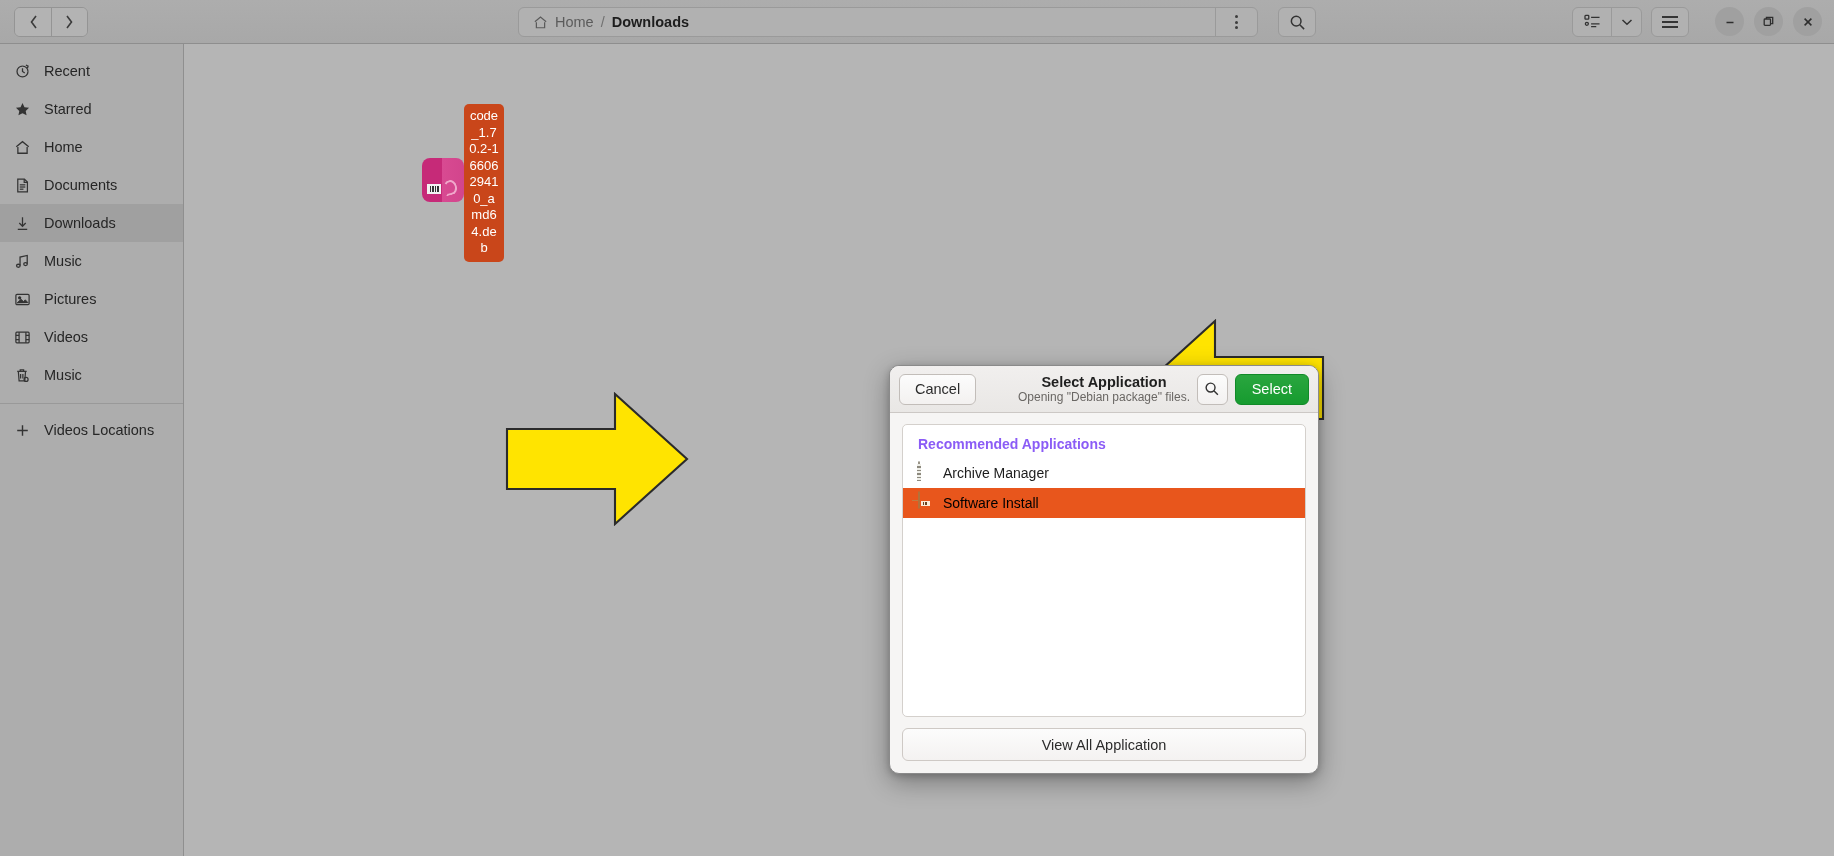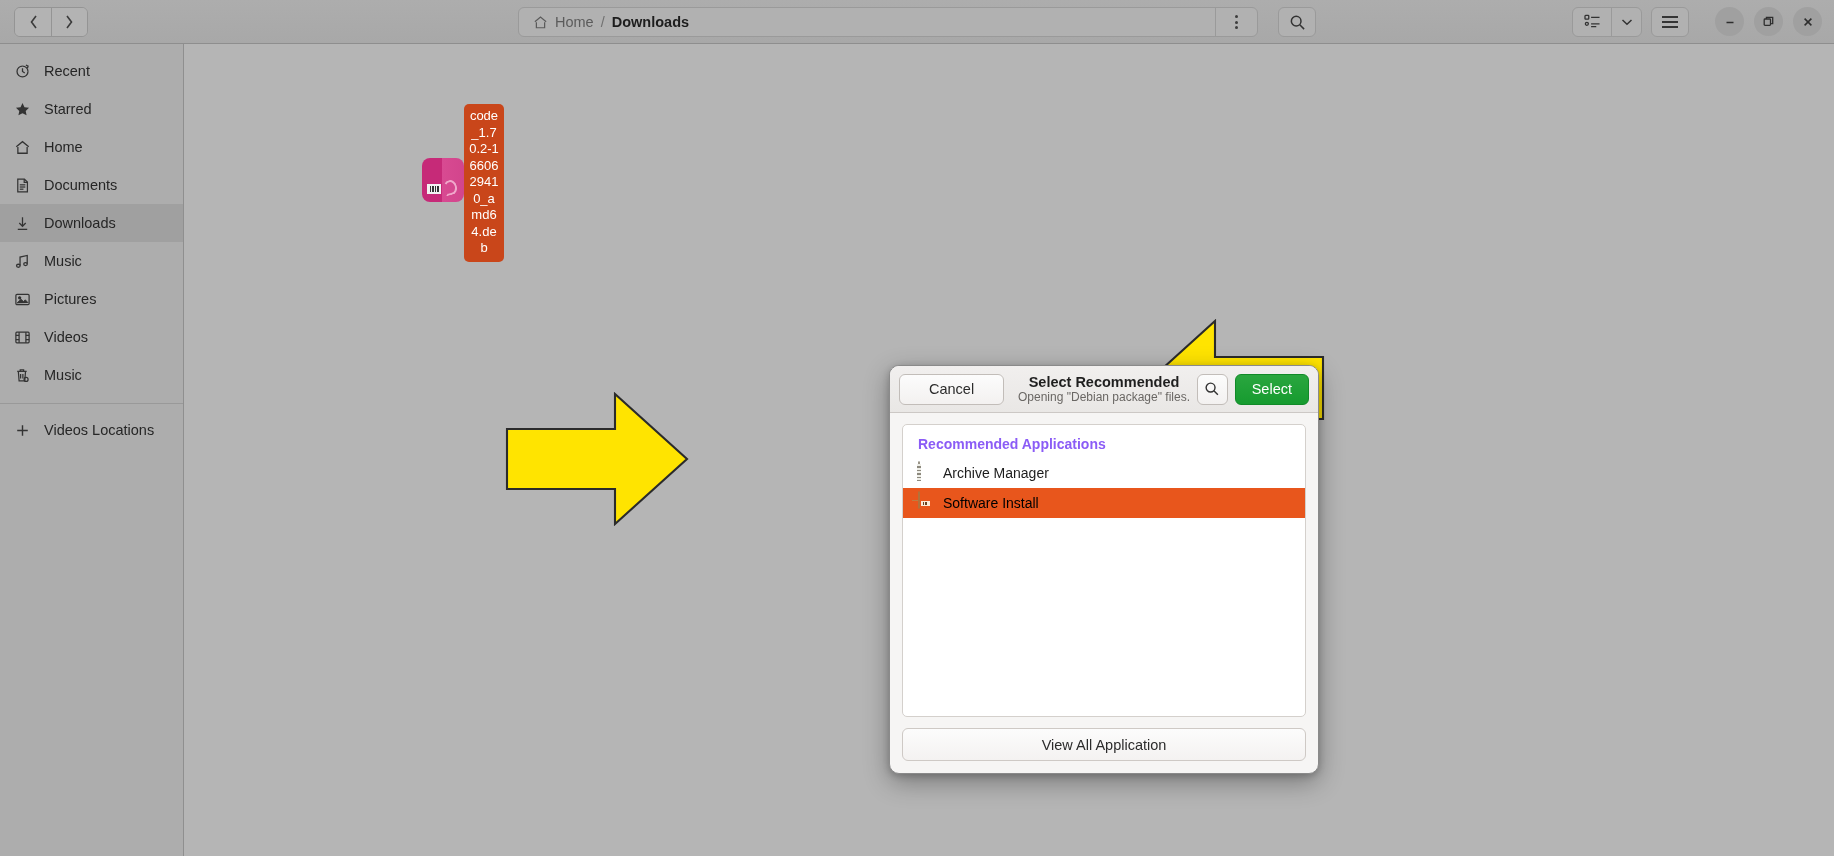--- a/index.html
+++ b/index.html
@@ -207,21 +207,21 @@
   .dlg-head {
     height: 47px; flex: 0 0 47px;
     background: linear-gradient(to bottom, #f1efee, #e9e7e5);
     border-bottom: 1px solid #ccc8c5;
     display: flex; align-items: center;
     padding: 0 9px;
     position: relative;
   }
   .btn-cancel {
     height: 31px;
-    padding: 0 29px;
+    padding: 0 15px;
     border: 1px solid #c2bdb9;
     border-radius: 6px;
     background: linear-gradient(to bottom,#fcfcfc,#f3f1f0);
     font-size: 14.5px; color: #2c2c2c;
     display: flex; align-items: center;
   }
   .dlg-titles {
     position: absolute;
     left: 0; right: 0;
     text-align: center;
@@ -526,21 +526,21 @@
           <polygon points="184,38 76,38 76,2 2,69 76,136 76,100 184,100" fill="#FFE400" stroke="#2b2b2b" stroke-width="2.1" stroke-linejoin="miter"></polygon>
         </svg>
       </div>
 
       <div class="dialog">
 
         <div class="dlg-head">
           <div class="btn-cancel">Cancel</div>
 
           <div class="dlg-titles">
-            <div class="dlg-title">Select Recommended</div>
+            <div class="dlg-title">Select Application</div>
             <div class="dlg-sub">Opening "Debian package" files.</div>
           </div>
 
           <div class="dlg-right">
             <div class="btn-search-sq">
               <svg width="16" height="16" viewBox="0 0 18 18" fill="none" stroke="#333" stroke-width="1.6">
                 <circle cx="7.4" cy="7.4" r="5"></circle>
                   <path d="M11.1 11.1 L15.6 15.6"></path>
               </svg>
             </div>

